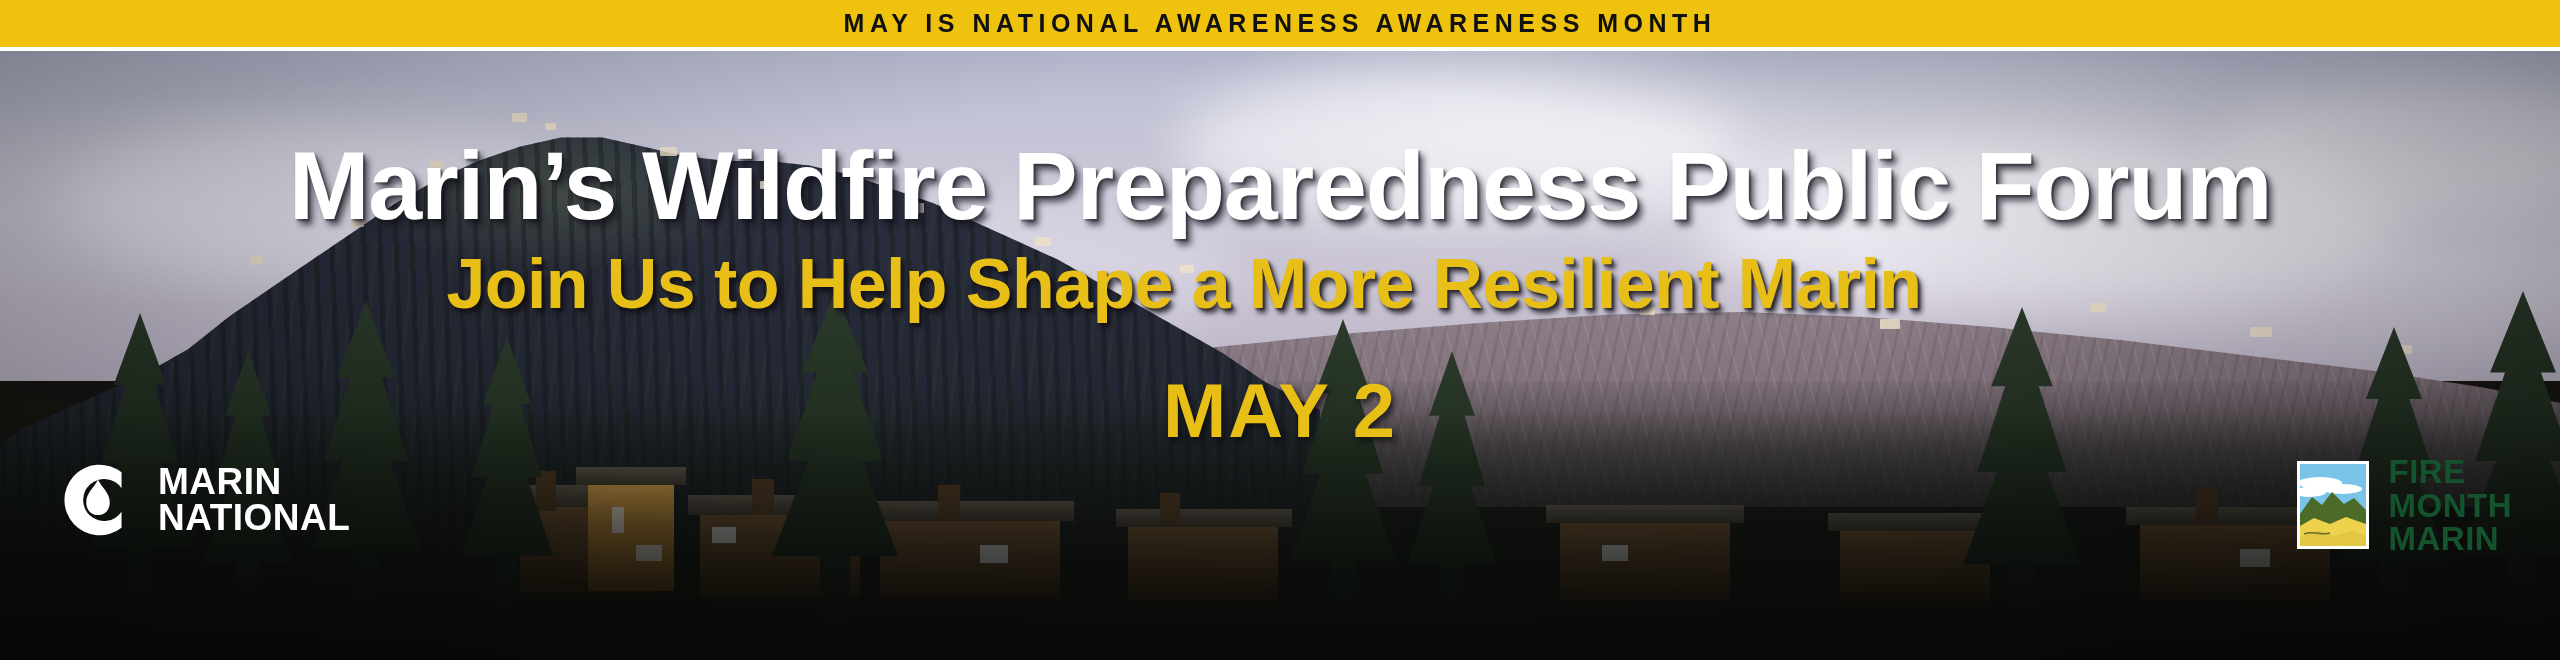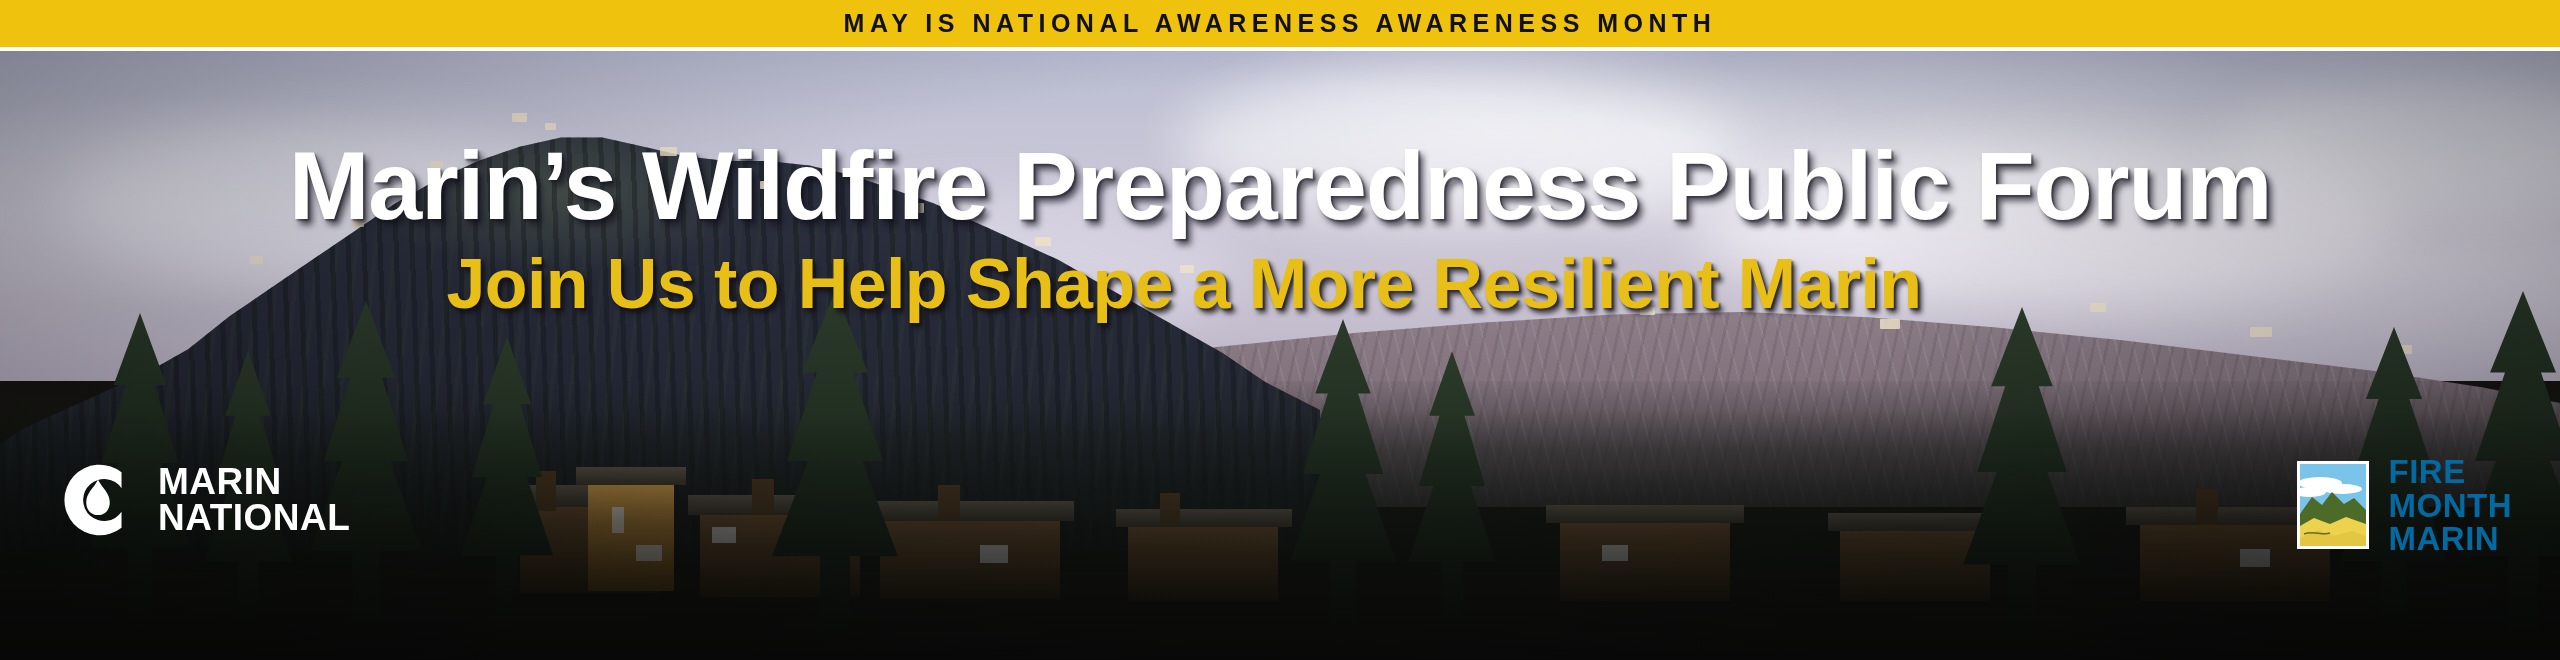--- a/index.html
+++ b/index.html
@@ -247,21 +247,21 @@
     display:flex; align-items:center; gap:20px;
     z-index:30;
   }
   .fsm-mark{
     width:72px; height:88px; flex:0 0 auto;
     background:#ffffff;
     padding:3px;
   }
   .fsm-words{
     display:flex; flex-direction:column;
-    color:#0369a1;
+    color:#14532d;
     font-weight:bold;
     letter-spacing:0.5px;
     line-height:1.02;
     font-family:"Liberation Sans", sans-serif;
   }
   .fsm-words span{ font-size:33px; }
 </style>
 </head>
 <body>
 
@@ -354,20 +354,21 @@
 
     <div class="dark-bottom"></div>
     <div class="vignette"></div>
   </div>
 
   <div class="text-layer">
     <div class="headline">Marin’s Wildfire Preparedness Public Forum</div>
 
     <div class="subheadline">Join Us to Help Shape a More Resilient Marin</div>
 
+    <div class="event-date">MAY 2</div>
   </div>
 
   <div class="mw-logo">
     <span class="mw-mark">
       <svg viewBox="0 0 100 100" width="84" height="84" aria-hidden="true">
         <path d="M78 17 A42 42 0 1 0 78 83 L78 64 A25 25 0 1 1 78 36 Z" fill="#ffffff"></path>
         <path d="M50 26 C44 37 36 42 36 53 C36 62 42 68 50 68 C58 68 64 62 64 53 C64 42 56 37 50 26 Z" fill="#ffffff"></path>
       </svg>
     </span>
     <span class="mw-words">

